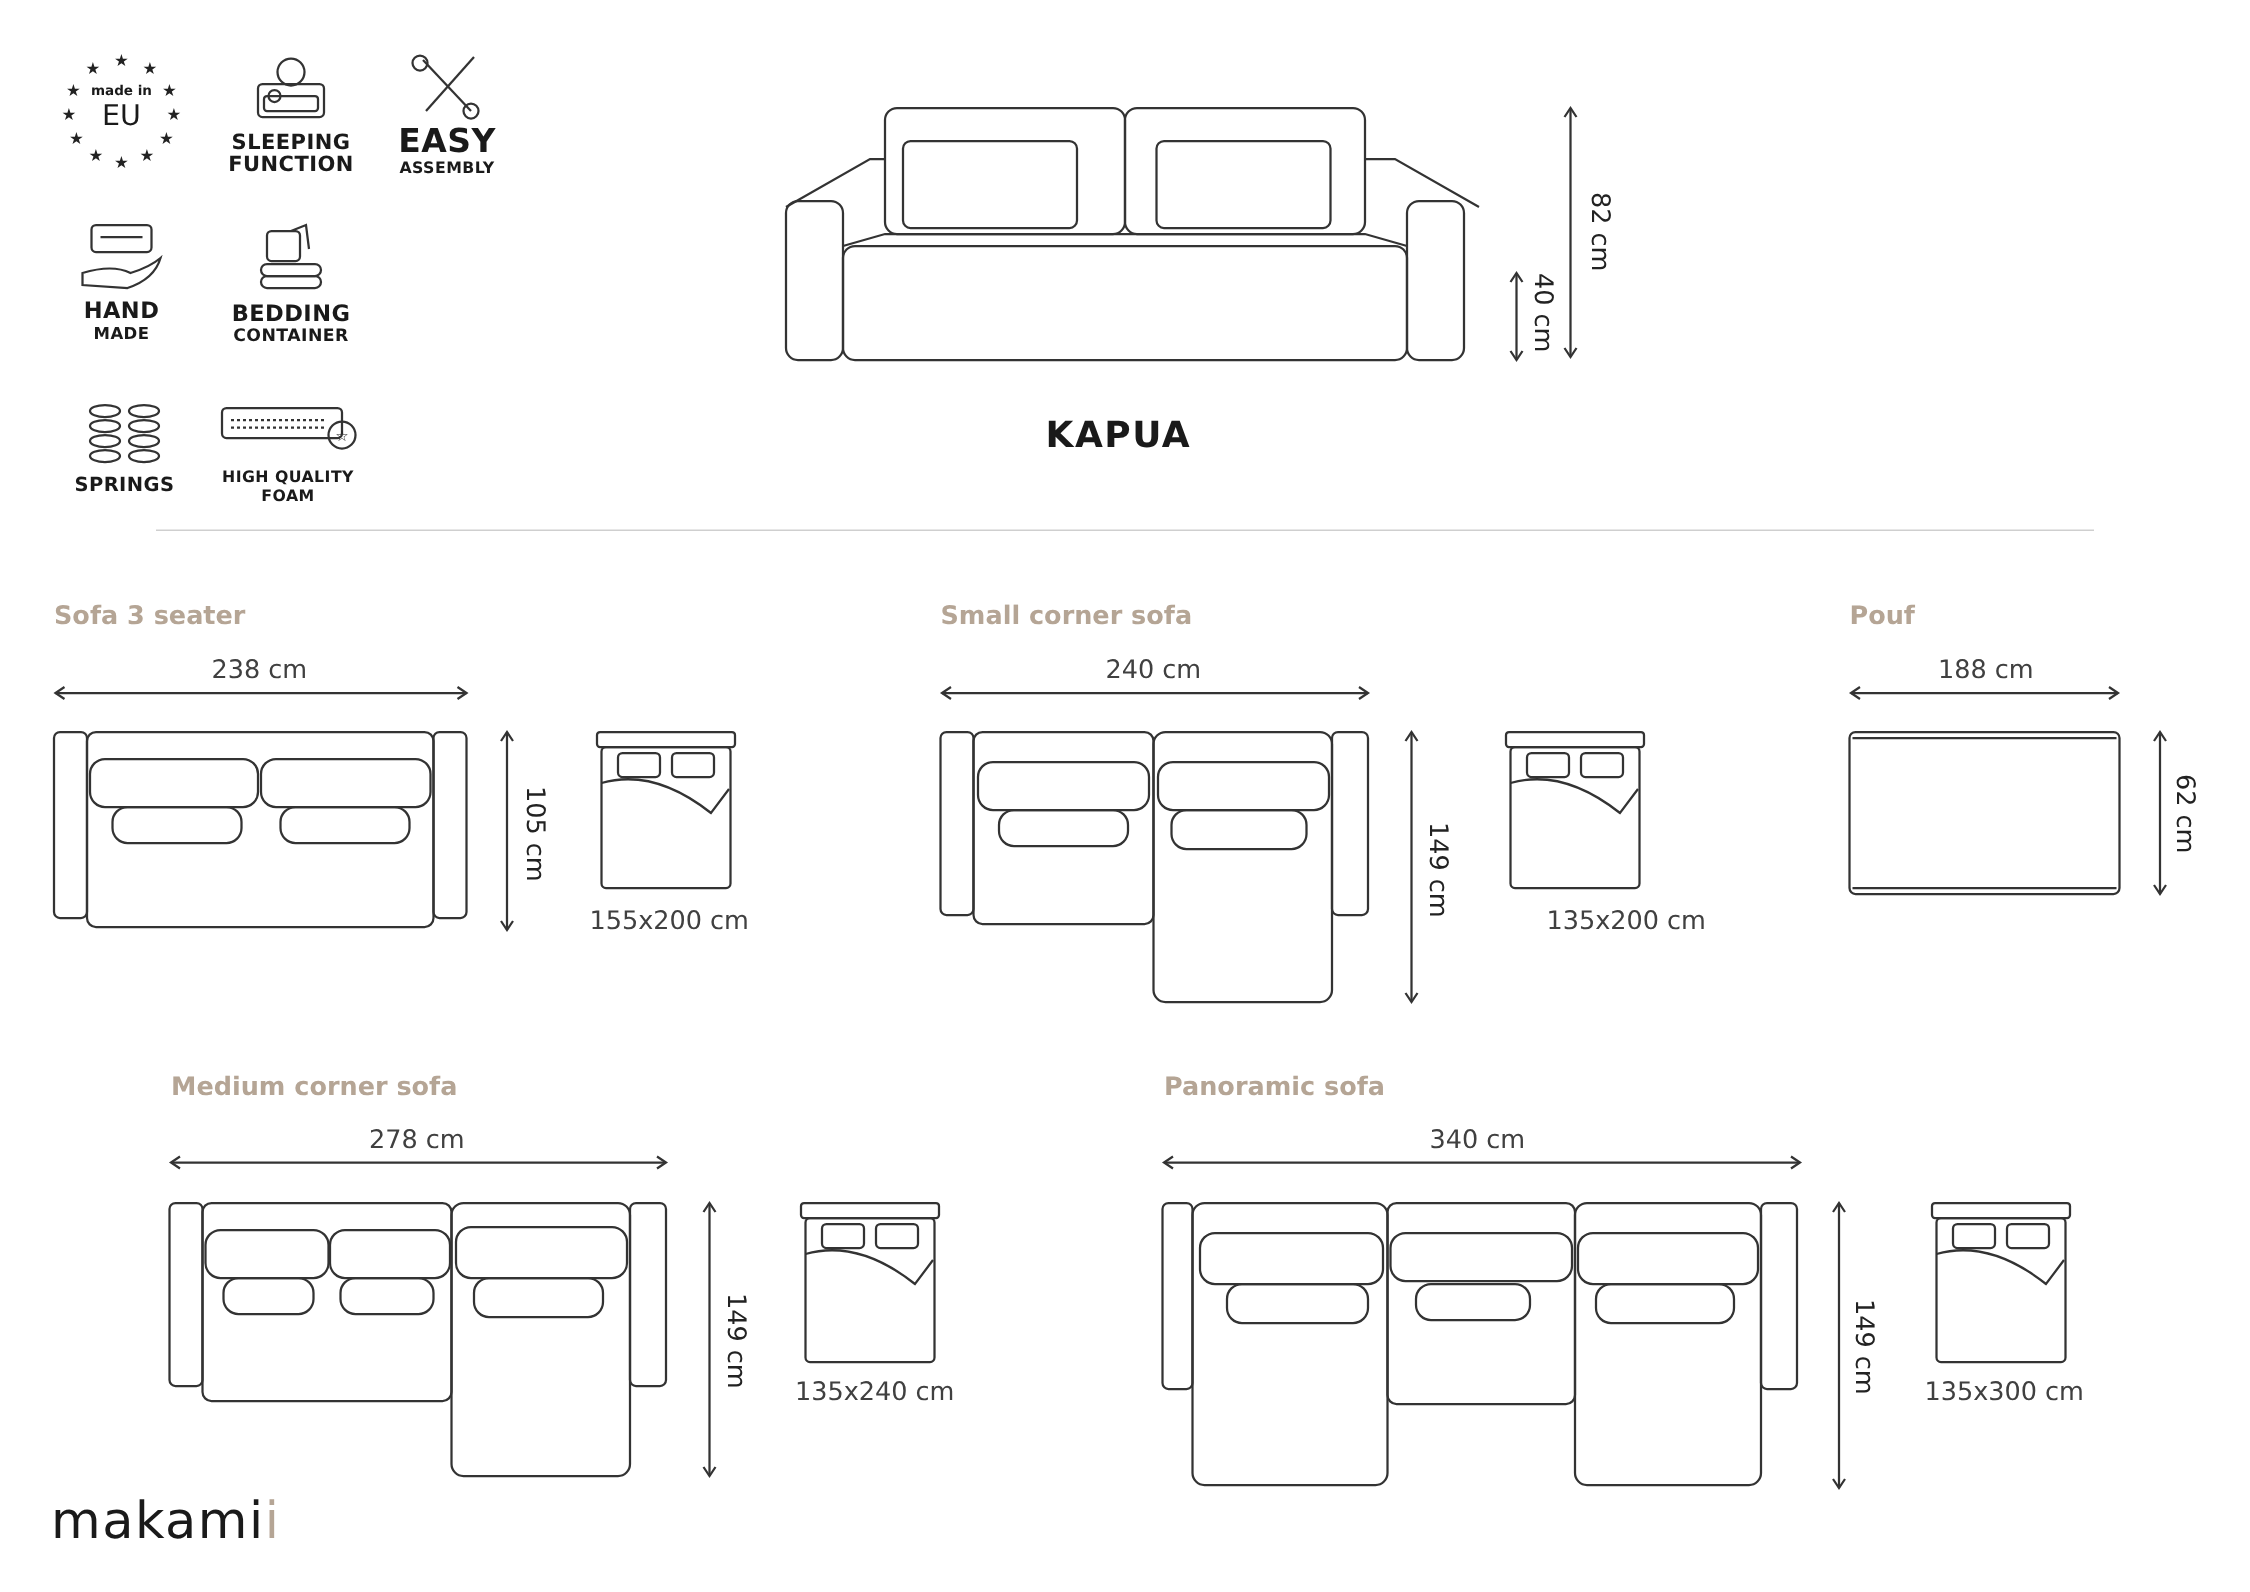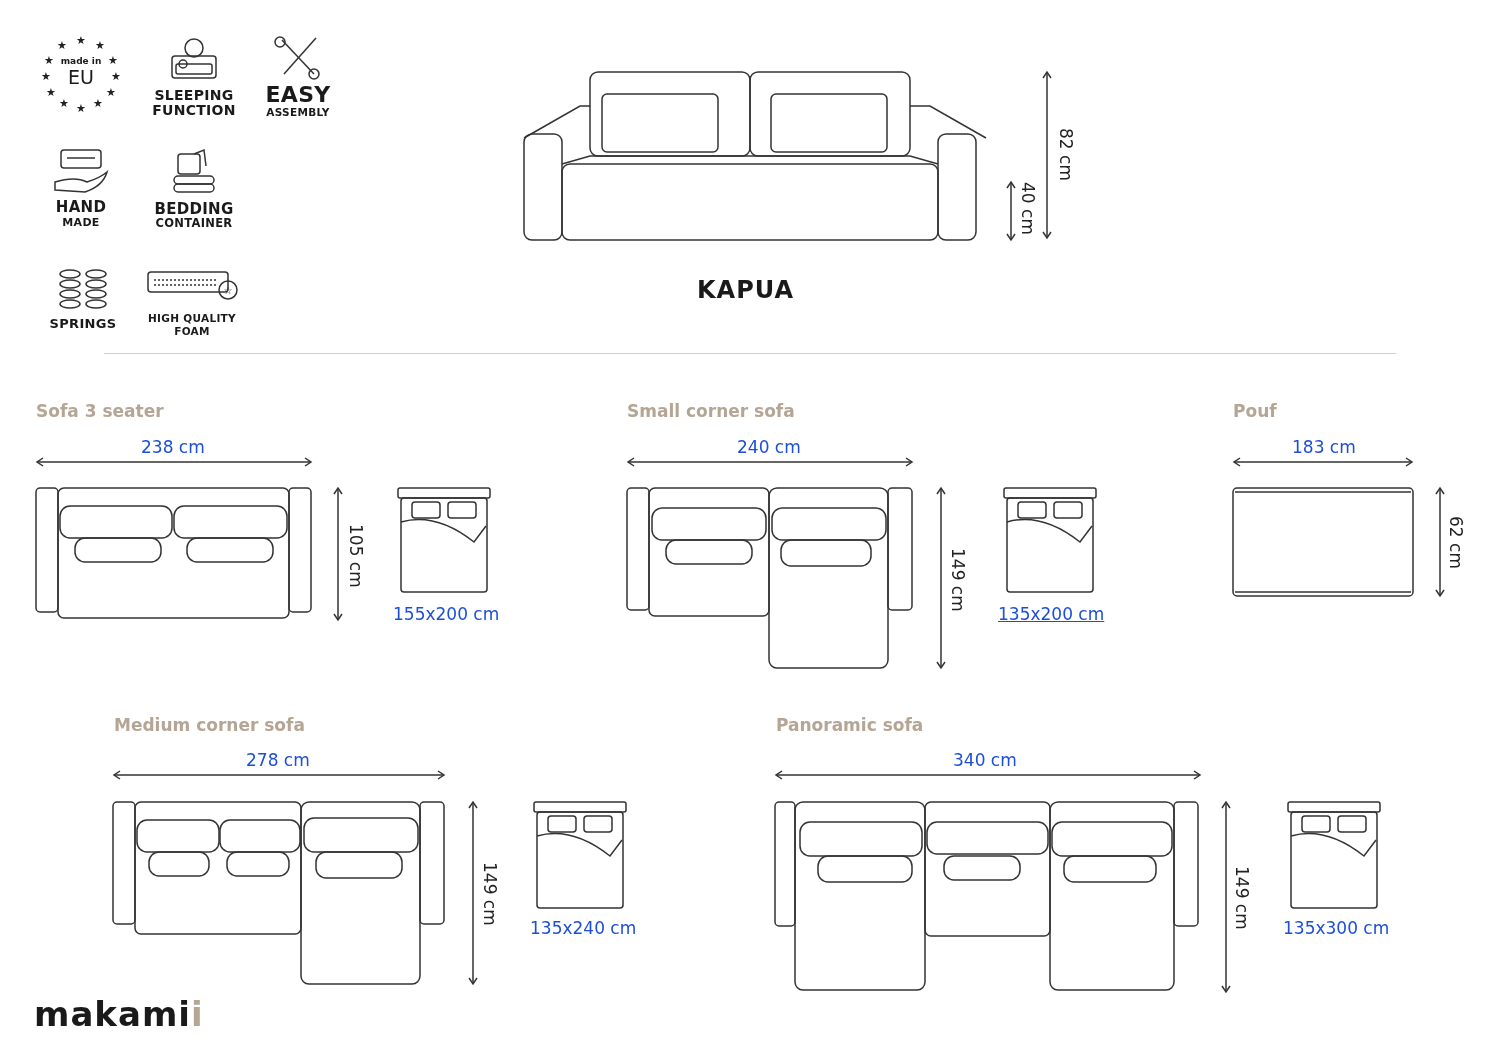--- a/index.html
+++ b/index.html
@@ -3,25 +3,25 @@
 <meta charset="utf-8">
 <style>
   html,body{margin:0;padding:0;background:#fff;}
   body{width:1500px;height:1061px;position:relative;overflow:hidden;font-family:"DejaVu Sans","Liberation Sans",sans-serif;color:#1a1a1a;}
   .abs{position:absolute;}
   .feat{position:absolute;text-align:center;}
   .feat .lbl{font-weight:600;font-size:14px;line-height:15px;letter-spacing:0.3px;}
   .feat .lbl.big{font-size:22px;line-height:22px;font-weight:700;}
   .feat .lbl.small{font-size:10.5px;line-height:13px;font-weight:700;}
   .sec-title{position:absolute;font-size:17px;font-weight:600;color:#b5a595;}
-  .dim{position:absolute;font-size:17px;color:#1d4ed8;white-space:nowrap;}
+  .dim{position:absolute;font-size:17px;color:#404040;white-space:nowrap;}
   .vdim{position:absolute;font-size:17px;color:#222;white-space:nowrap;transform:rotate(90deg);transform-origin:left top;}
   .product{position:absolute;font-size:24px;font-weight:700;letter-spacing:1px;}
   .divider{position:absolute;left:104px;top:353px;width:1292px;height:1px;background:#cfcfcf;}
-  .logo{position:absolute;left:34px;top:994px;font-size:34px;font-weight:700;letter-spacing:1px;}
+  .logo{position:absolute;left:34px;top:994px;font-size:34px;font-weight:400;letter-spacing:1px;}
   .logo .acc{color:#b5a595;}
   svg{position:absolute;overflow:visible;}
   svg *{fill:none;stroke:#333;stroke-width:1.5;}
 </style>
 </head>
 <body>
 
 <div class="feat" style="left:40px;top:36px;width:82px;">
   <svg width="82" height="76" style="position:relative;">
     <g style="fill:#222;stroke:none">
@@ -196,24 +196,24 @@
     <path d="M3 176 L7 182 L11 176"></path>
 </svg>
 <div class="vdim" style="left:968px;top:548px;">149 cm</div>
 <svg width="96" height="110" style="left:1002px;top:486px;">
   <rect x="2" y="2" width="92" height="10" rx="2"></rect>
   <rect x="5" y="12" width="86" height="94" rx="3"></rect>
   <rect x="16" y="16" width="28" height="16" rx="3"></rect>
     <rect x="52" y="16" width="28" height="16" rx="3"></rect>
   <path d="M5 36 Q40 26 78 56 L90 40"></path>
 </svg>
-<div class="dim" style="left:998px;top:604px;text-decoration:underline;">135x200 cm</div>
+<div class="dim" style="left:1031px;top:604px;">135x200 cm</div>
 
 <div class="sec-title" style="left:1233px;top:401px;">Pouf</div>
-<div class="dim" style="left:1292px;top:437px;">183 cm</div>
+<div class="dim" style="left:1292px;top:437px;">188 cm</div>
 <svg width="184" height="12" style="left:1232px;top:456px;">
   <line x1="2" y1="6" x2="180" y2="6"></line>
     <path d="M8 2 L2 6 L8 10"></path>
     <path d="M174 2 L180 6 L174 10"></path>
 </svg>
 <svg width="184" height="112" style="left:1232px;top:486px;">
   <rect x="1" y="2" width="180" height="108" rx="4"></rect>
   <line x1="3" y1="6" x2="179" y2="6"></line>
   <line x1="3" y1="106" x2="179" y2="106"></line>
 </svg>

